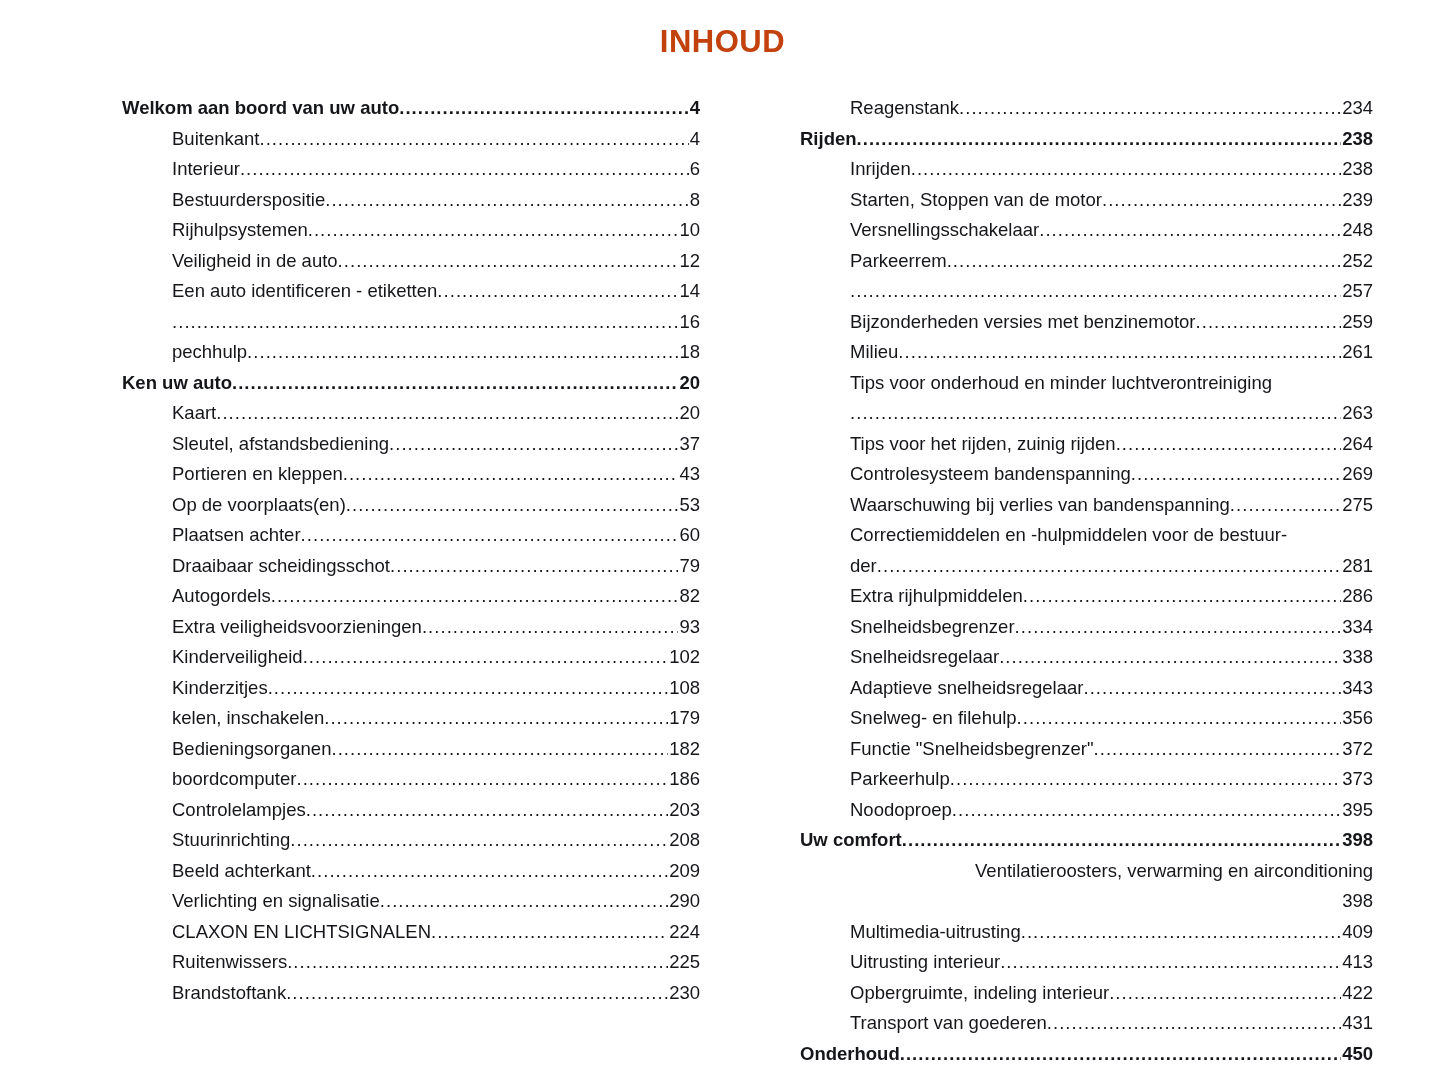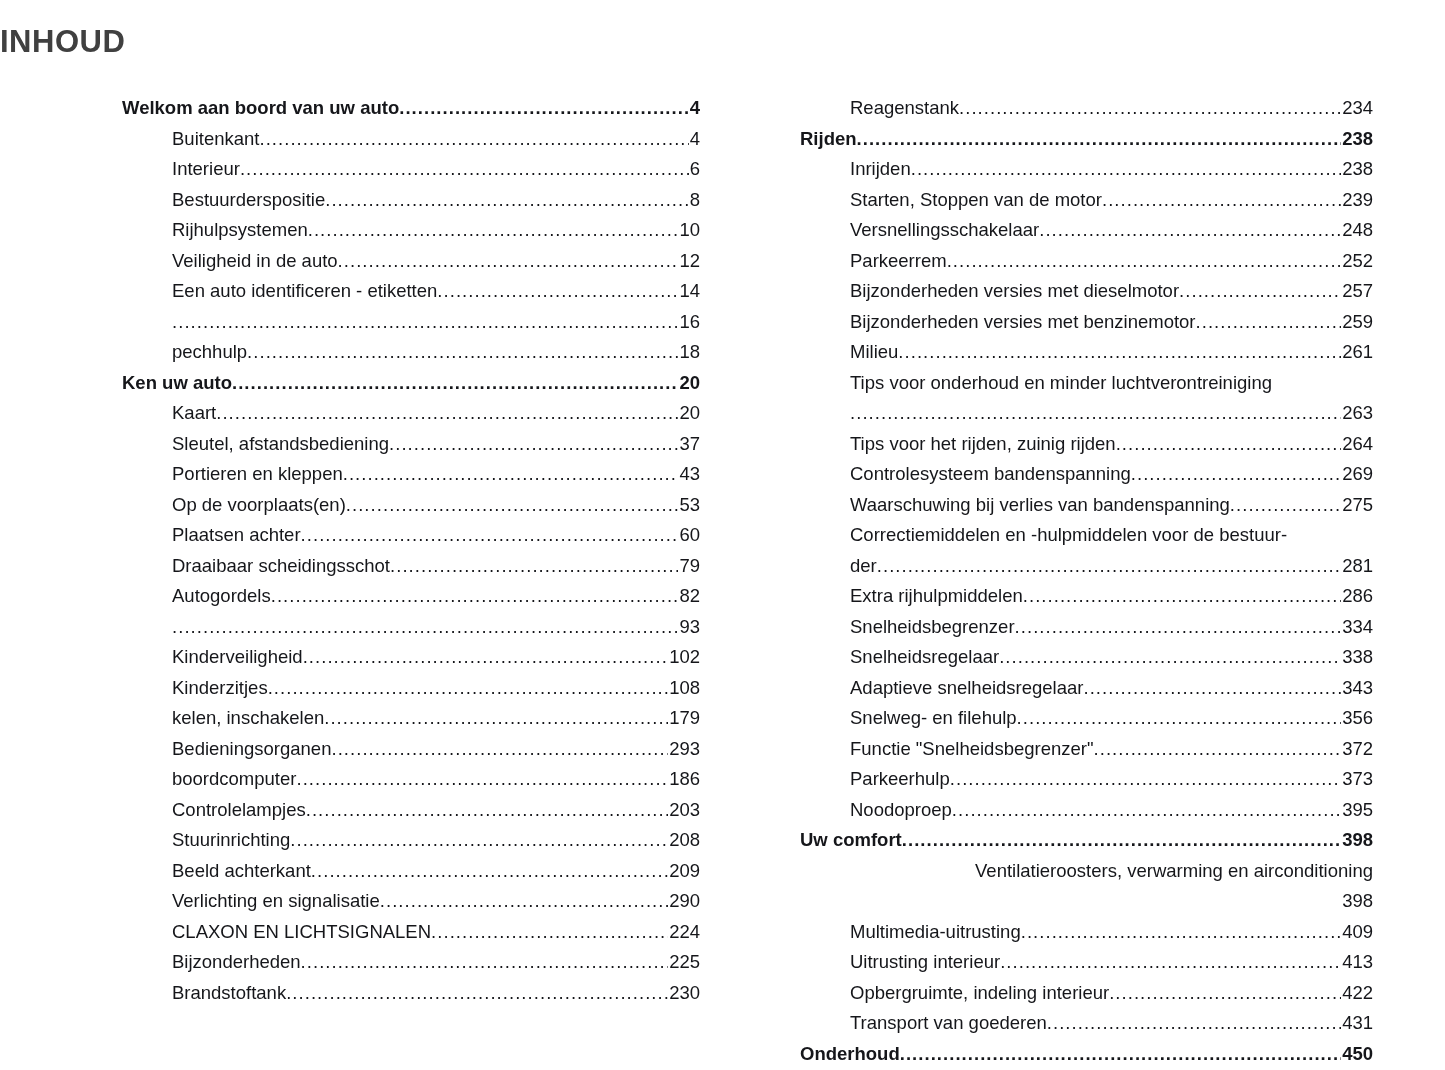--- a/index.html
+++ b/index.html
@@ -23,25 +23,26 @@
     position: relative;
     box-sizing: border-box;
   }
 
   
   #toc-title {
     position: absolute;
     top: 26px;
     left: 0;
     width: 1445px;
+    text-align: center;
     font-size: 31px;
     font-weight: 700;
     letter-spacing: 0.5px;
     line-height: 1;
-    color: #404040;
+    color: #c2410c;
   }
 
   
   #columns {
     position: absolute;
     top: 93px;
     left: 0;
     width: 1445px;
     height: 960px;
   }
@@ -260,20 +261,21 @@
         </div>
         <div class="entry sub">
           <div class="entry-flex">
             <span class="label">Autogordels</span>
             <span class="dots">............................................................................................................................................................................................................................................................................................................</span>
             <span class="page">82</span>
           </div>
         </div>
         <div class="entry sub">
           <div class="entry-flex">
+            <span class="label">Extra veiligheidsvoorzieningen</span>
             <span class="dots">............................................................................................................................................................................................................................................................................................................</span>
             <span class="page">93</span>
           </div>
         </div>
         <div class="entry sub">
           <div class="entry-flex">
             <span class="label">Kinderveiligheid</span>
             <span class="dots">............................................................................................................................................................................................................................................................................................................</span>
             <span class="page">102</span>
           </div>
@@ -289,21 +291,21 @@
           <div class="lastline">
             <span class="label-tail">kelen, inschakelen</span>
             <span class="dots">............................................................................................................................................................................................................................................................................................................</span>
             <span class="page">179</span>
           </div>
         </div>
         <div class="entry sub">
           <div class="entry-flex">
             <span class="label">Bedieningsorganen</span>
             <span class="dots">............................................................................................................................................................................................................................................................................................................</span>
-            <span class="page">293</span>
+            <span class="page">182</span>
           </div>
         </div>
         <div class="entry sub">
           <div class="entry-flex">
             <span class="label">boordcomputer</span>
             <span class="dots">............................................................................................................................................................................................................................................................................................................</span>
             <span class="page">186</span>
           </div>
         </div>
         <div class="entry sub">
@@ -336,21 +338,21 @@
         </div>
         <div class="entry sub">
           <div class="entry-flex">
             <span class="label">CLAXON EN LICHTSIGNALEN</span>
             <span class="dots">............................................................................................................................................................................................................................................................................................................</span>
             <span class="page">224</span>
           </div>
         </div>
         <div class="entry sub">
           <div class="entry-flex">
-            <span class="label">Bijzonderheden</span>
+            <span class="label">Ruitenwissers</span>
             <span class="dots">............................................................................................................................................................................................................................................................................................................</span>
             <span class="page">225</span>
           </div>
         </div>
         <div class="entry sub">
           <div class="entry-flex">
             <span class="label">Brandstoftank</span>
             <span class="dots">............................................................................................................................................................................................................................................................................................................</span>
             <span class="page">230</span>
           </div>
@@ -394,21 +396,20 @@
         </div>
         <div class="entry sub">
           <div class="entry-flex">
             <span class="label">Parkeerrem</span>
             <span class="dots">............................................................................................................................................................................................................................................................................................................</span>
             <span class="page">252</span>
           </div>
         </div>
         <div class="entry sub">
           <div class="entry-flex">
-            <span class="label">Bijzonderheden versies met dieselmotor</span>
             <span class="dots">............................................................................................................................................................................................................................................................................................................</span>
             <span class="page">257</span>
           </div>
         </div>
         <div class="entry sub">
           <div class="entry-flex">
             <span class="label">Bijzonderheden versies met benzinemotor</span>
             <span class="dots">............................................................................................................................................................................................................................................................................................................</span>
             <span class="page">259</span>
           </div>

